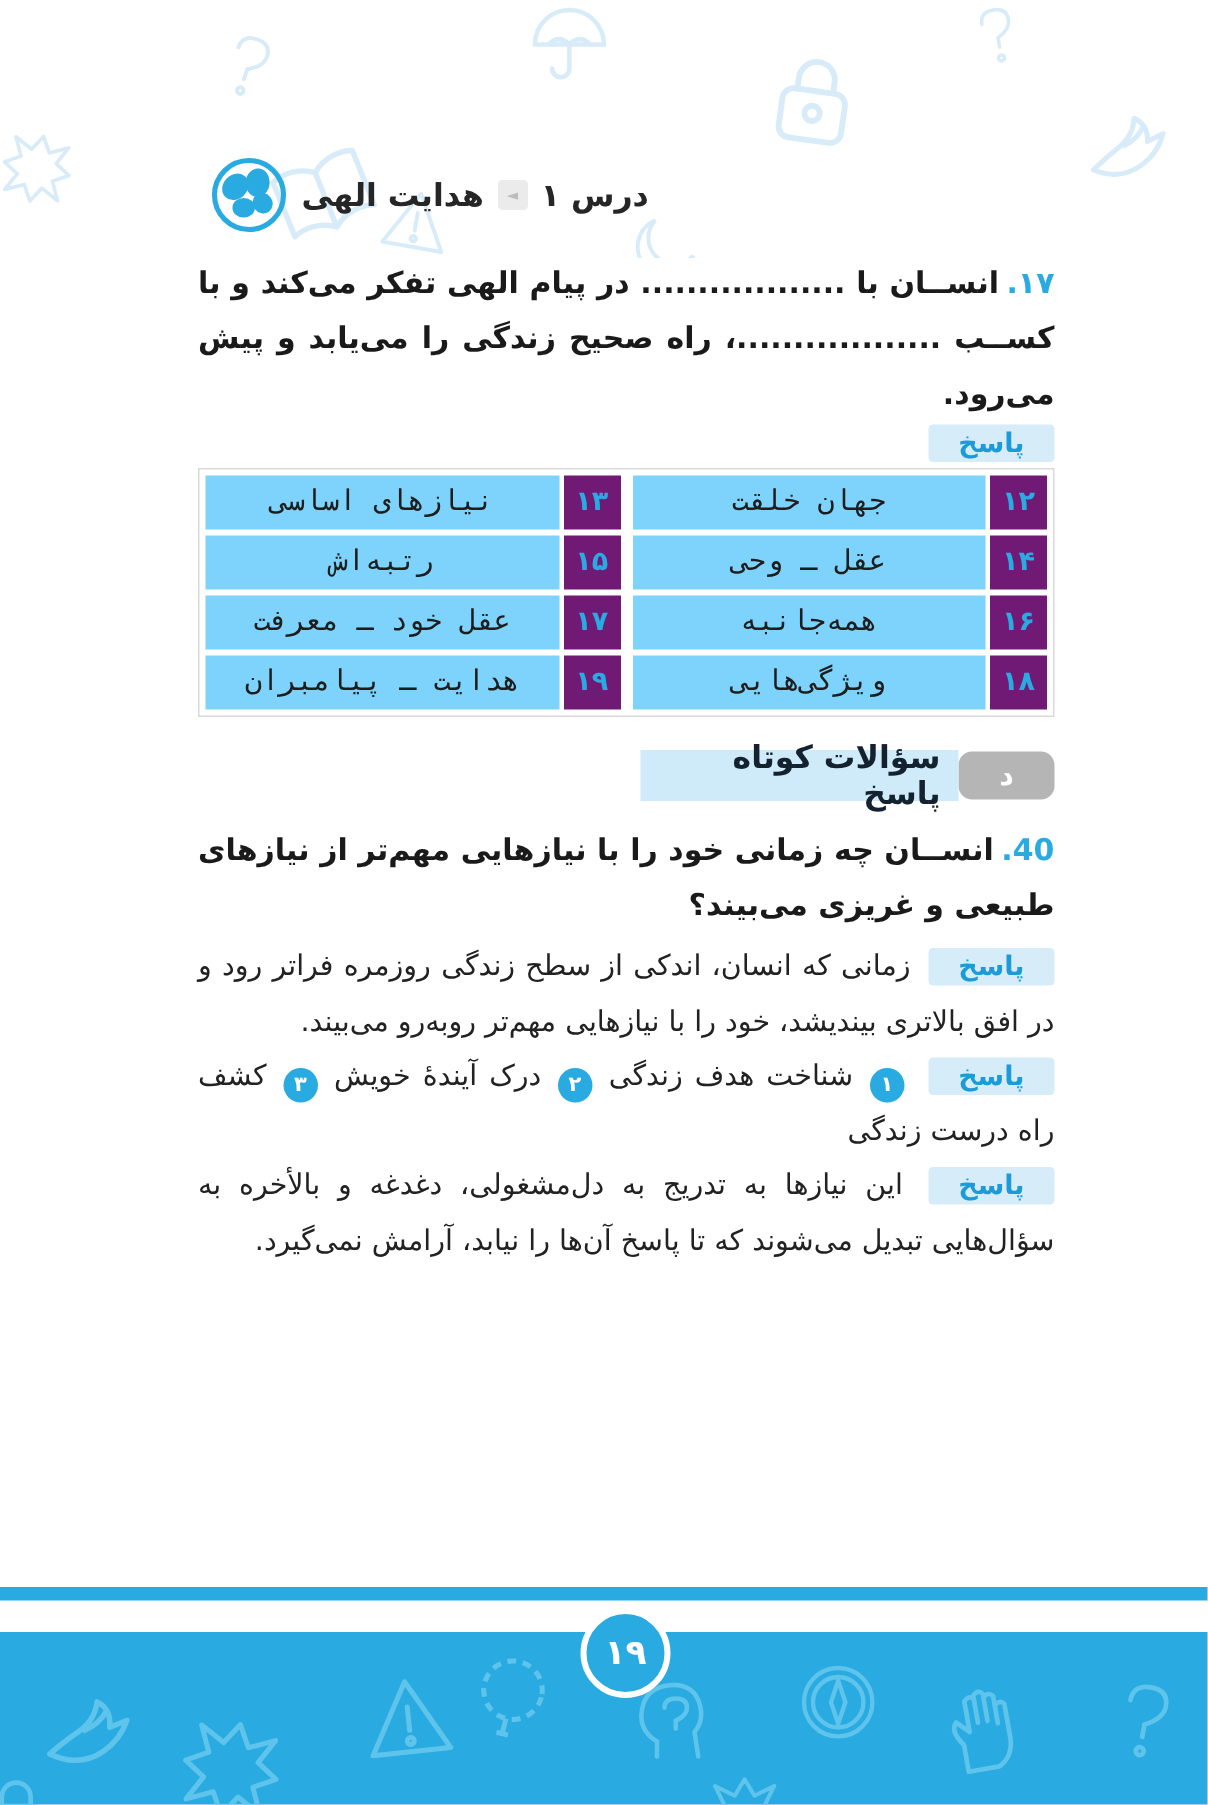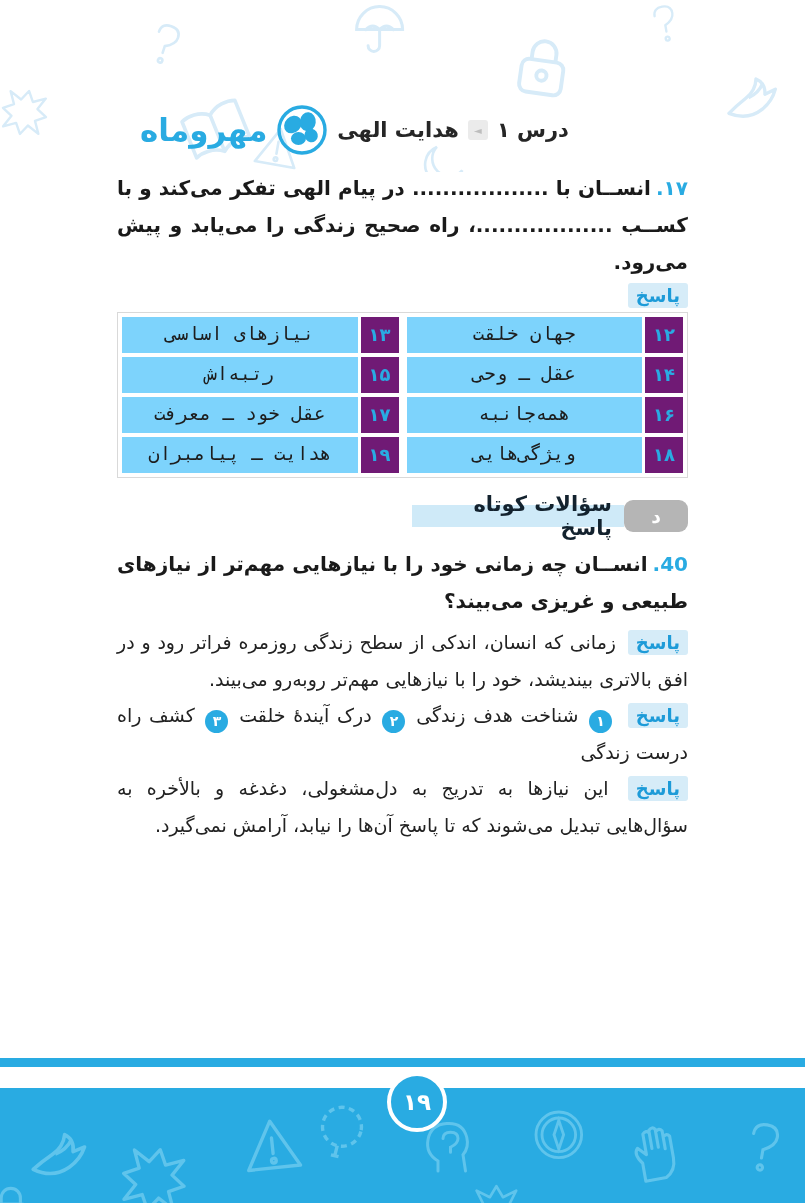--- a/index.html
+++ b/index.html
@@ -20,42 +20,42 @@
     color:#ffffff; font-size:23px; font-weight:bold;
   }
   
   .hdr { position:absolute; top:104px; left:140px; z-index:2; display:flex; direction:rtl; align-items:center; gap:9px; }
   .hdr-lesson, .hdr-title { font-size:21px; font-weight:bold; color:#262626; white-space:nowrap; }
   .hdr-sq { width:20px; height:20px; background:#ebebeb; border-radius:3px; color:#bdbdbd;
             font-size:10px; display:flex; align-items:center; justify-content:center; }
   .hdr-logo { width:52px; height:52px; }
   .hdr-brand { font-size:31px; font-weight:bold; color:#29abe2; white-space:nowrap; letter-spacing:-1px; }
   
-  .content { position:absolute; top:170px; right:117px; width:571px; z-index:2; direction:rtl; color:#1d1d1d;margin-left:45px; }
+  .content { position:absolute; top:170px; right:102px; width:571px; z-index:2; direction:rtl; color:#1d1d1d;margin-left:45px; }
   p.q { font-size:20px; font-weight:bold; line-height:37px; text-align:justify; margin-bottom:4px; color:#1a1a1a; }
   p.a { font-size:19px; font-weight:normal; line-height:36px; text-align:justify; color:#222222; }
   .qnum { color:#29abe2; font-weight:bold; margin-left:5px; white-space:nowrap; }
   .plabel {
     background:#d6ecf8; color:#1d9bd8; font-weight:bold; font-size:18px;
-    padding:2px 8px; border-radius:3px; margin-left:5px; white-space:nowrap;
+    padding:2px 20px; border-radius:3px; margin-left:5px; white-space:nowrap;
   }
   .ans-label-row { margin-top:4px; margin-bottom:6px; text-align:right; }
   
   .ans-table { border:1px solid #d9d9d9; padding:4px; display:flex; flex-direction:column; gap:4px; margin-bottom:0; }
   .trow { display:flex; direction:rtl; column-gap:3px; }
   .tnum { flex:0 0 38px; background:#701a75; color:#29abe2; font-weight:bold; font-size:18px;
           text-align:center; line-height:36px; }
   .tcell { flex:1 1 0; background:#7dd3fc; font-size:19px; line-height:36px; padding:0 12px;
            text-align:center; color:#1d1d1d;font-family:Liberation Mono, monospace; }
   .tcell.gap-after { margin-left:5px; }
   
   .section-row { display:flex; direction:rtl; align-items:center; gap:0; margin-top:22px; margin-bottom:12px; }
   .sec-badge { flex:0 0 64px; height:32px; background:#b5b5b5; border-radius:9px; color:#ffffff;
                font-weight:bold; font-size:19px; display:flex; align-items:center; justify-content:center; }
-  .sec-bar { width:212px; height:22px; background:#cfeaf8; color:#13222e; font-weight:bold; font-size:21px;
+  .sec-bar { width:212px; height:34px; background:#cfeaf8; color:#13222e; font-weight:bold; font-size:21px;
              display:flex; align-items:center; padding:0 12px 0 6px; }
   .mt-q { margin-top:14px; }
   .circle-badge {
     display:inline-flex; width:23px; height:23px; border-radius:50%; background:#29abe2; color:#ffffff;
     font-size:14px; font-weight:bold; align-items:center; justify-content:center;
     vertical-align:-4px; margin:0 3px;
   }
 </style>
 </head>
 <body>
@@ -136,21 +136,20 @@
   <span class="hdr-title">هدایت الهی</span>
   <svg class="hdr-logo" viewBox="0 0 52 52">
     <circle cx="26" cy="26" r="23" fill="none" stroke="#29abe2" stroke-width="3.4"></circle>
     <g fill="#29abe2" transform="rotate(-18 26 26)">
       <ellipse cx="19" cy="18" rx="9.5" ry="8" transform="rotate(-28 19 18)"></ellipse>
       <ellipse cx="34" cy="20" rx="8" ry="9.5" transform="rotate(24 34 20)"></ellipse>
       <ellipse cx="20" cy="33" rx="7.5" ry="6.5" transform="rotate(18 20 33)"></ellipse>
       <ellipse cx="33" cy="34" rx="6.5" ry="7" transform="rotate(-18 33 34)"></ellipse>
     </g>
   </svg>
-  <span class="hdr-brand">مهروماه</span>
 </div>
 
 <div class="content">
 
   <p class="q">
     <span class="qnum">۱۷.</span><span>انســان با .................. در پیام الهی تفکر می‌کند و با کســب ..................، راه صحیح زندگی را می‌یابد و پیش می‌رود.</span>
   </p>
 
   <div class="ans-label-row">
     <span class="plabel">پاسخ</span>
@@ -194,21 +193,21 @@
   <p class="a">
     <span class="plabel">پاسخ</span>
     <span>زمانی که انسان، اندکی از سطح زندگی روزمره فراتر رود و در افق بالاتری بیندیشد، خود را با نیازهایی مهم‌تر روبه‌رو می‌بیند.</span>
   </p>
 
   <p class="a">
     <span class="plabel">پاسخ</span>
     <span class="circle-badge">۱</span>
     <span>شناخت هدف زندگی</span>
     <span class="circle-badge">۲</span>
-    <span>درک آیندۀ خلقت</span>
+    <span>درک آیندۀ خویش</span>
     <span class="circle-badge">۳</span>
     <span>کشف راه درست زندگی</span>
   </p>
 
   <p class="a">
     <span class="plabel">پاسخ</span>
     <span>این نیازها به تدریج به دل‌مشغولی، دغدغه و بالأخره به سؤال‌هایی تبدیل می‌شوند که تا پاسخ آن‌ها را نیابد، آرامش نمی‌گیرد.</span>
   </p>
 
 </div>

